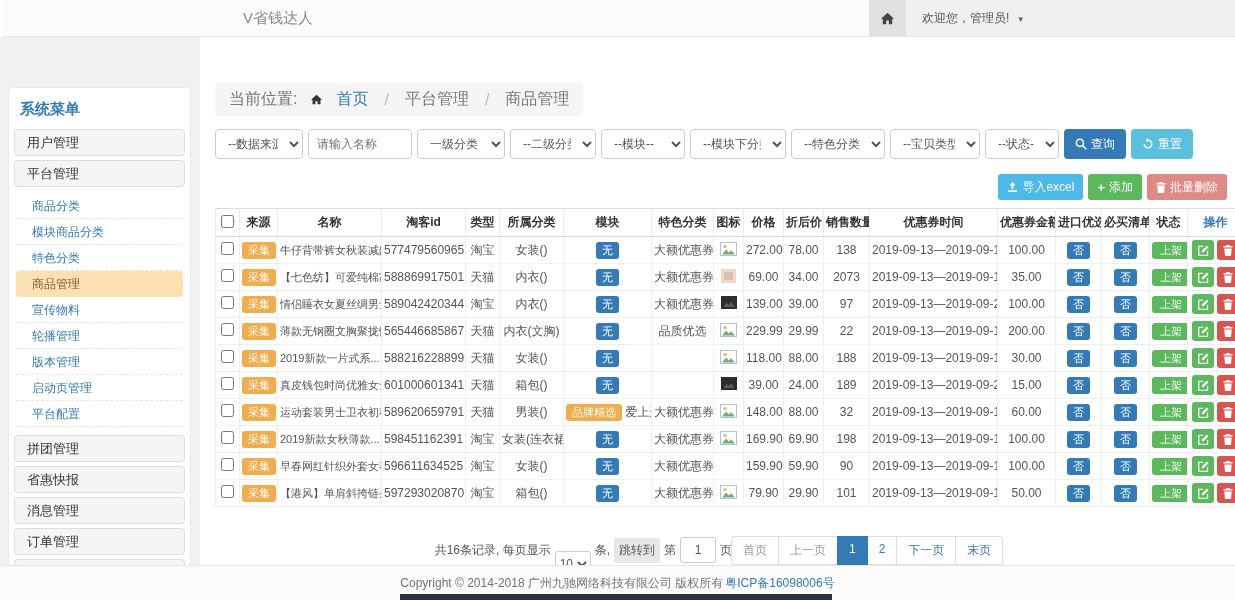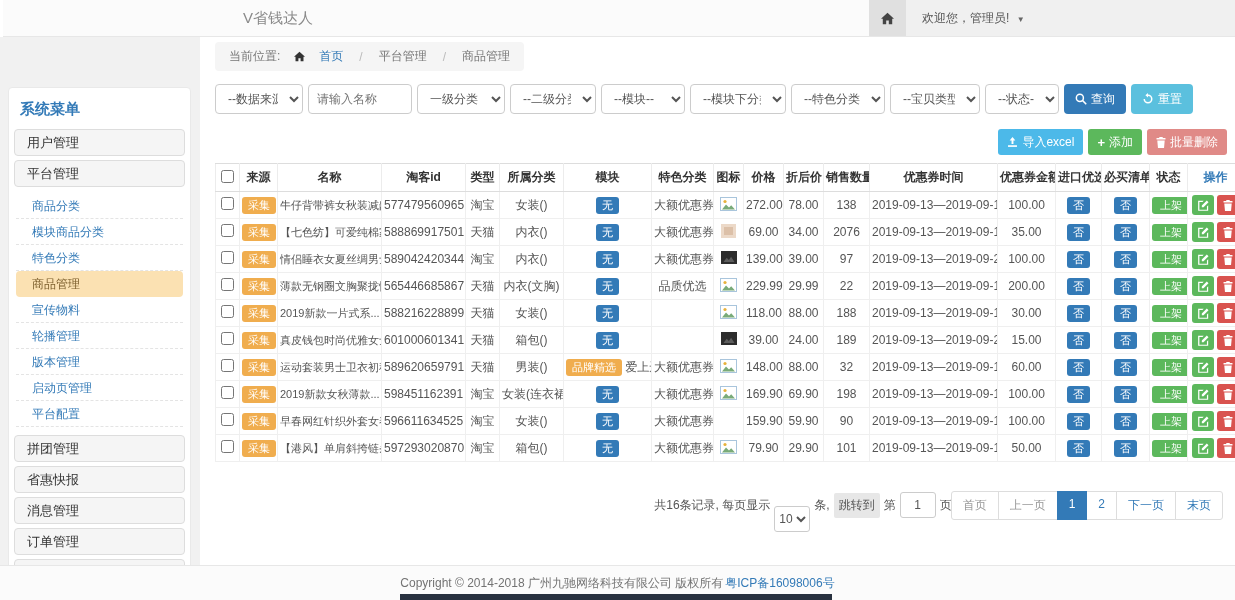--- a/index.html
+++ b/index.html
@@ -18,21 +18,21 @@
   
   .left-rail { position:absolute; left:0; top:37px; width:200px; bottom:0; background:#f1f1f1; }
   .sidebar { position:absolute; left:8px; top:50px; width:183px; height:522px; background:#fff; border:1px solid #e9e9e9; border-radius:4px; padding:8px 5px; overflow:hidden; }
   .sidebar-title { color:#337ab7; font-size:15px; font-weight:bold; padding:4px 6px 10px; }
   .menu-group { background:#f5f5f5; border:1px solid #ddd; border-radius:4px; height:27px; line-height:25px; padding:0 12px; font-size:13px; color:#333; margin-bottom:4px; cursor:pointer; }
   .submenu { background:#fff; padding:2px 2px 4px; margin-bottom:4px; }
   .submenu-item { height:26px; line-height:26px; font-size:12px; color:#337ab7; padding-left:16px; border-bottom:1px dashed #e4e4e4; cursor:pointer; white-space:nowrap; }
   .submenu-item.active { background:#fbe1b2; border-radius:4px; color:#7c5f2d; border-bottom:1px dashed transparent; }
   
   .main { position:absolute; left:215px; top:42px; width:1012px; z-index:1; }
-  .breadcrumb { display:inline-flex; align-items:center; gap:14px; background:#f5f5f5; border-radius:4px; padding:6px 14px; font-size:12px; color:#777; }
+  .breadcrumb { display:inline-flex; align-items:center; gap:14px; background:#f5f5f5; border-radius:4px; padding:6px 14px; font-size:16px; color:#777;margin-top:41px; }
   .breadcrumb .home-ic { color:#333; display:inline-flex; }
   .breadcrumb .blue { color:#337ab7; cursor:pointer; }
   .breadcrumb .sep { color:#bbb; padding:0 2px; }
   
   .filter-bar { display:flex; gap:5px; margin-top:13px; align-items:center; }
   .filter-select { height:30px; border:1px solid #ccc; border-radius:4px; background:#fff; font-size:12px; color:#555; padding:0 8px; outline:none; }
   .name-input { height:30px; border:1px solid #ccc; border-radius:4px; padding:0 8px; font-size:12px; width:104px; color:#555; outline:none; }
   .btn { border:none; border-radius:4px; color:#fff; font-size:12px; height:30px; padding:0 11px; display:inline-flex; align-items:center; gap:4px; cursor:pointer; white-space:nowrap; }
   .btn-search { background:#337ab7; }
   .btn-reset { background:#5bc0de; }
@@ -51,21 +51,21 @@
   td { padding:3px 2px; border:1px solid #efefef; border-top:1px solid #ddd; text-align:center; vertical-align:middle; white-space:nowrap; overflow:hidden; font-size:12px; color:#555; height:27px; }
   td.name-cell { font-size:11px; }
   .badge { display:inline-block; padding:2px 6px; border-radius:3px; color:#fff; font-size:11px; line-height:13px; }
   .badge-orange { background:#f0ad4e; }
   .badge-blue { background:#337ab7; }
   .badge-green { background:#5cb85c; padding:2px 8px; }
   .op-btn { display:inline-flex; width:22px; height:20px; border-radius:3px; align-items:center; justify-content:center; color:#fff; cursor:pointer; border:none; vertical-align:middle; }
   .op-edit { background:#5cb85c; }
   .op-del { background:#d9534f; margin-left:3px; }
   
-  .meta-row { display:flex; justify-content:flex-end; align-items:center; margin-top:16px; font-size:12px; color:#555; }
+  .meta-row { display:flex; justify-content:center; align-items:center; margin-top:16px; font-size:12px; color:#555; }
   .meta-left { display:flex; align-items:center; gap:4px; }
   .per-page { height:26px; border:1px solid #ccc; border-radius:3px; background:#fff; font-size:12px; color:#555; outline:none;margin-top:28px; }
   .jump-label { background:#e7e7e7; padding:4px 5px; color:#555; border-radius:2px; }
   .jump-input { width:36px; height:26px; border:1px solid #ccc; border-radius:3px; text-align:center; font-size:12px; color:#555; outline:none; }
   .pager { display:flex; margin-right:4px; }
   .pg { border:1px solid #ddd; background:#fff; color:#337ab7; padding:5px 11px; margin-left:-1px; cursor:pointer; font-size:12px; }
   .pg:first-child { border-radius:3px 0 0 3px; }
   .pg:last-child { border-radius:0 3px 3px 0; }
   .pg.active { background:#337ab7; color:#fff; border-color:#337ab7; position:relative; }
   .pg.disabled { color:#999; cursor:default; }
@@ -276,21 +276,21 @@
     <td>天猫</td>
     <td>内衣()</td>
     <td><span class="badge badge-blue">无</span></td>
     <td>大额优惠券</td>
     <td><span style="display:inline-block"><svg width="15" height="14" viewBox="0 0 15 14">
                   <rect width="15" height="14" fill="#ecd9c8"></rect>
                   <rect x="3" y="3" width="9" height="8" fill="#dcc0a8"></rect>
                 </svg></span></td>
     <td>69.00</td>
     <td>34.00</td>
-    <td>2076</td>
+    <td>2073</td>
     <td>2019-09-13—2019-09-18</td>
     <td>35.00</td>
     <td><span class="badge badge-blue">否</span></td>
     <td><span class="badge badge-blue">否</span></td>
     <td><span class="badge badge-green">上架</span></td>
     <td>
       <button class="op-btn op-edit">
                 <span>
                   <svg width="11" height="11" viewBox="0 0 16 16" fill="currentColor">
                     <path d="M12.8.7l2.5 2.5L8 10.5H5.5V8L12.8.7z"></path>

